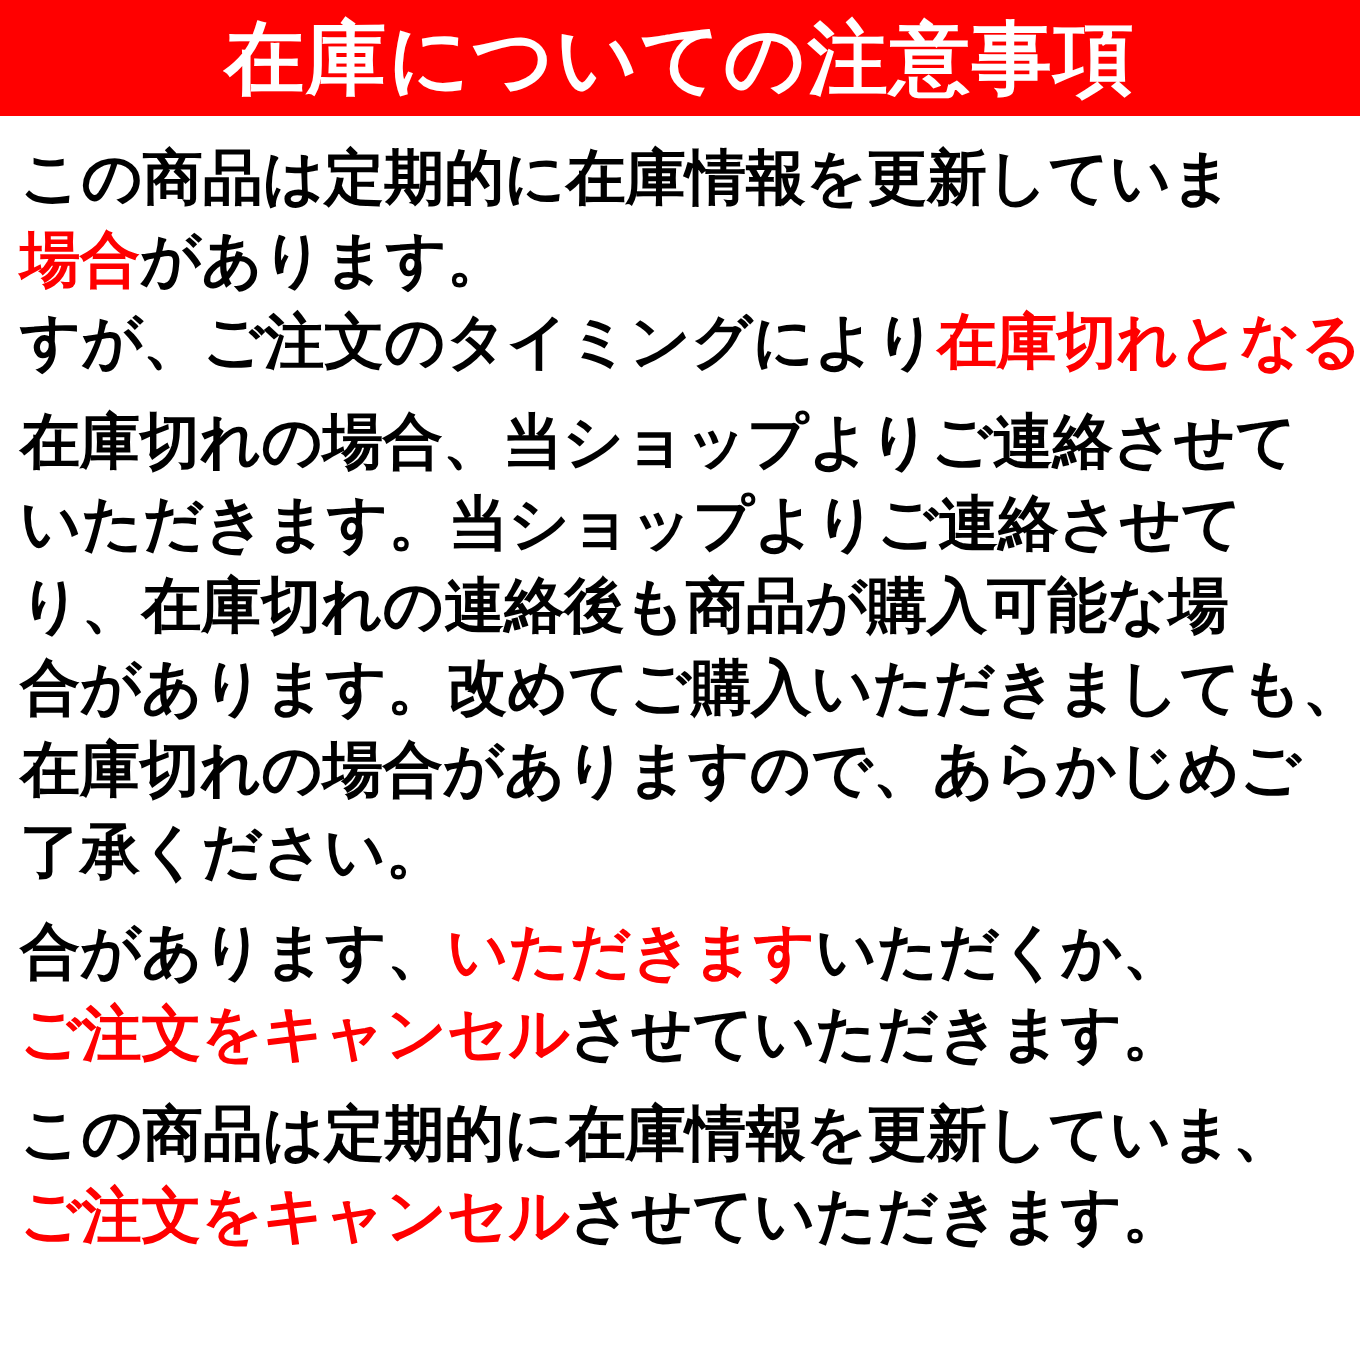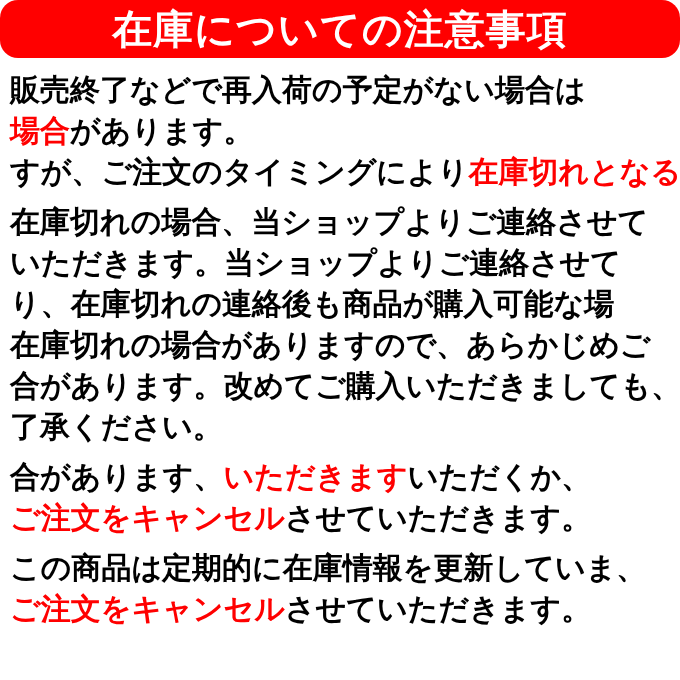--- a/index.html
+++ b/index.html
@@ -21,21 +21,20 @@
     overflow: hidden;
     font-family: "Liberation Sans", sans-serif;
   }
   .banner {
     width: 680px;
     height: 58px;
     background: var(--banner_bg);
     display: flex;
     align-items: center;
     justify-content: center;
-    border-radius: 18px;
   }
   .banner-title {
     margin: 0;
     color: var(--banner_text);
     font-size: 40px;
     font-weight: 900;
     letter-spacing: 1px;
     white-space: nowrap;
     font-family: "Liberation Sans", sans-serif;
   }
@@ -64,31 +63,31 @@
 </head>
 <body>
 
 <header class="banner">
   <h1 class="banner-title">在庫についての注意事項</h1>
 </header>
 
 <main class="content">
 
   <p class="para">
-    <span class="line"><span class="seg" data-color="black">販売終了などで再入荷の予定がない場合は</span></span>
+    <span class="line"><span class="seg" data-color="black">この商品は定期的に在庫情報を更新していま</span></span>
     <span class="line"><span class="seg" data-color="red">場合</span><span class="seg" data-color="black">があります。</span></span>
     <span class="line"><span class="seg" data-color="black">すが、ご注文のタイミングにより</span><span class="seg" data-color="red">在庫切れとなる</span></span>
   </p>
 
   <p class="para">
     <span class="line"><span class="seg" data-color="black">在庫切れの場合、当ショップよりご連絡させて</span></span>
     <span class="line"><span class="seg" data-color="black">いただきます。当ショップよりご連絡させて</span></span>
     <span class="line"><span class="seg" data-color="black">り、在庫切れの連絡後も商品が購入可能な場</span></span>
+    <span class="line"><span class="seg" data-color="black">合があります。改めてご購入いただきましても、</span></span>
     <span class="line"><span class="seg" data-color="black">在庫切れの場合がありますので、あらかじめご</span></span>
-    <span class="line"><span class="seg" data-color="black">合があります。改めてご購入いただきましても、</span></span>
     <span class="line"><span class="seg" data-color="black">了承ください。</span></span>
   </p>
 
   <p class="para">
     <span class="line"><span class="seg" data-color="black">合があります、</span><span class="seg" data-color="red">いただきます</span><span class="seg" data-color="black">いただくか、</span></span>
     <span class="line"><span class="seg" data-color="red">ご注文をキャンセル</span><span class="seg" data-color="black">させていただきます。</span></span>
   </p>
 
   <p class="para">
     <span class="line"><span class="seg" data-color="black">この商品は定期的に在庫情報を更新していま、</span></span>

